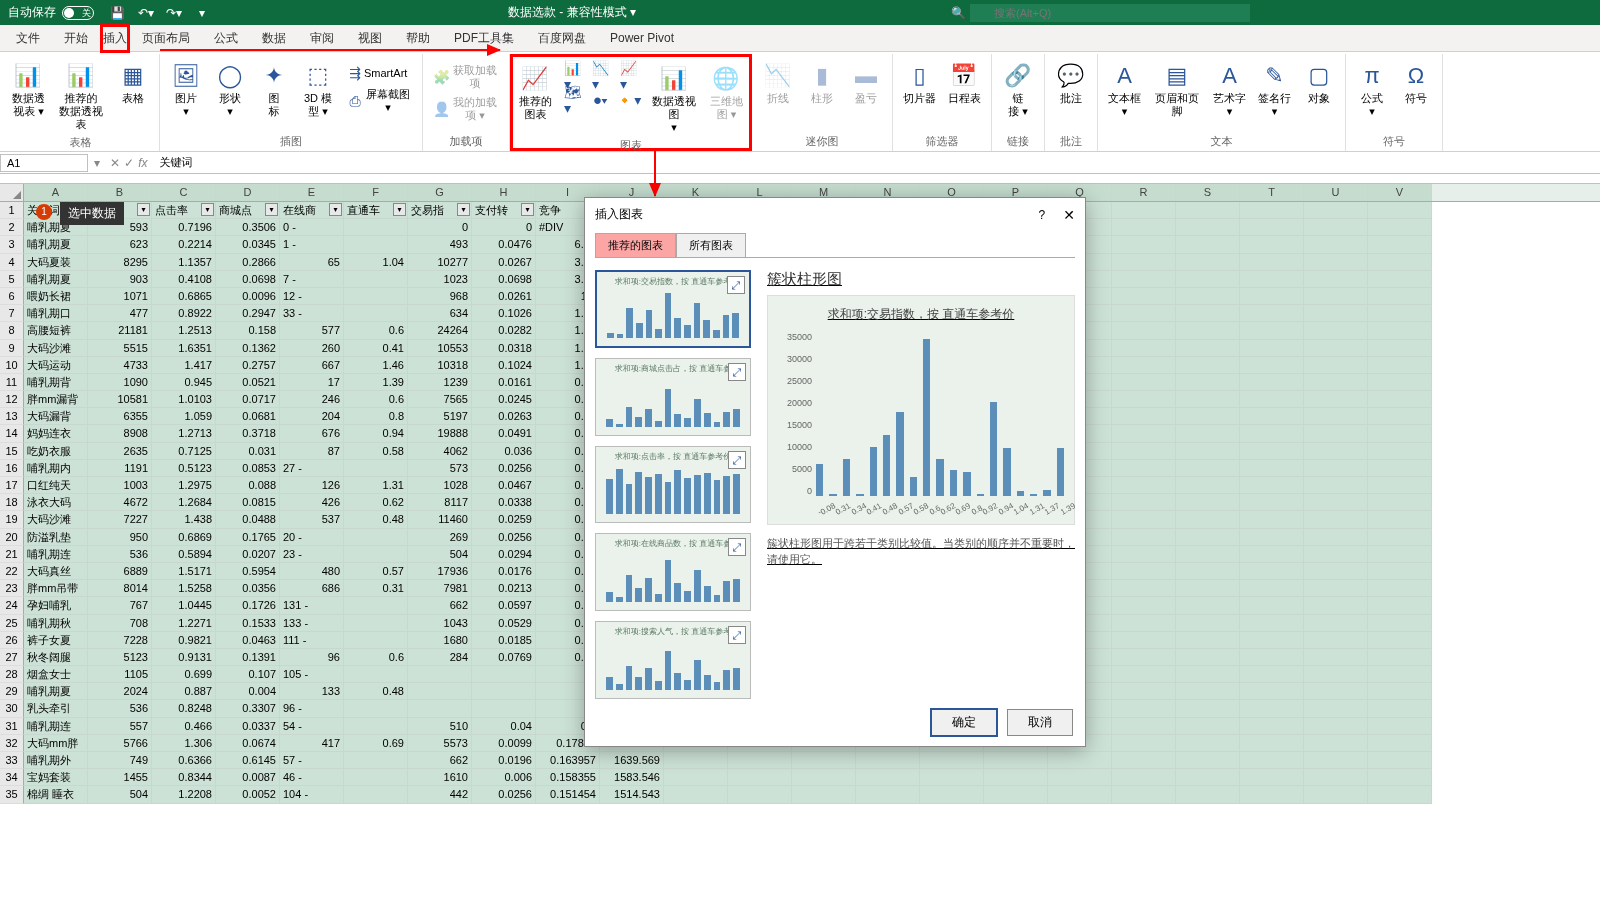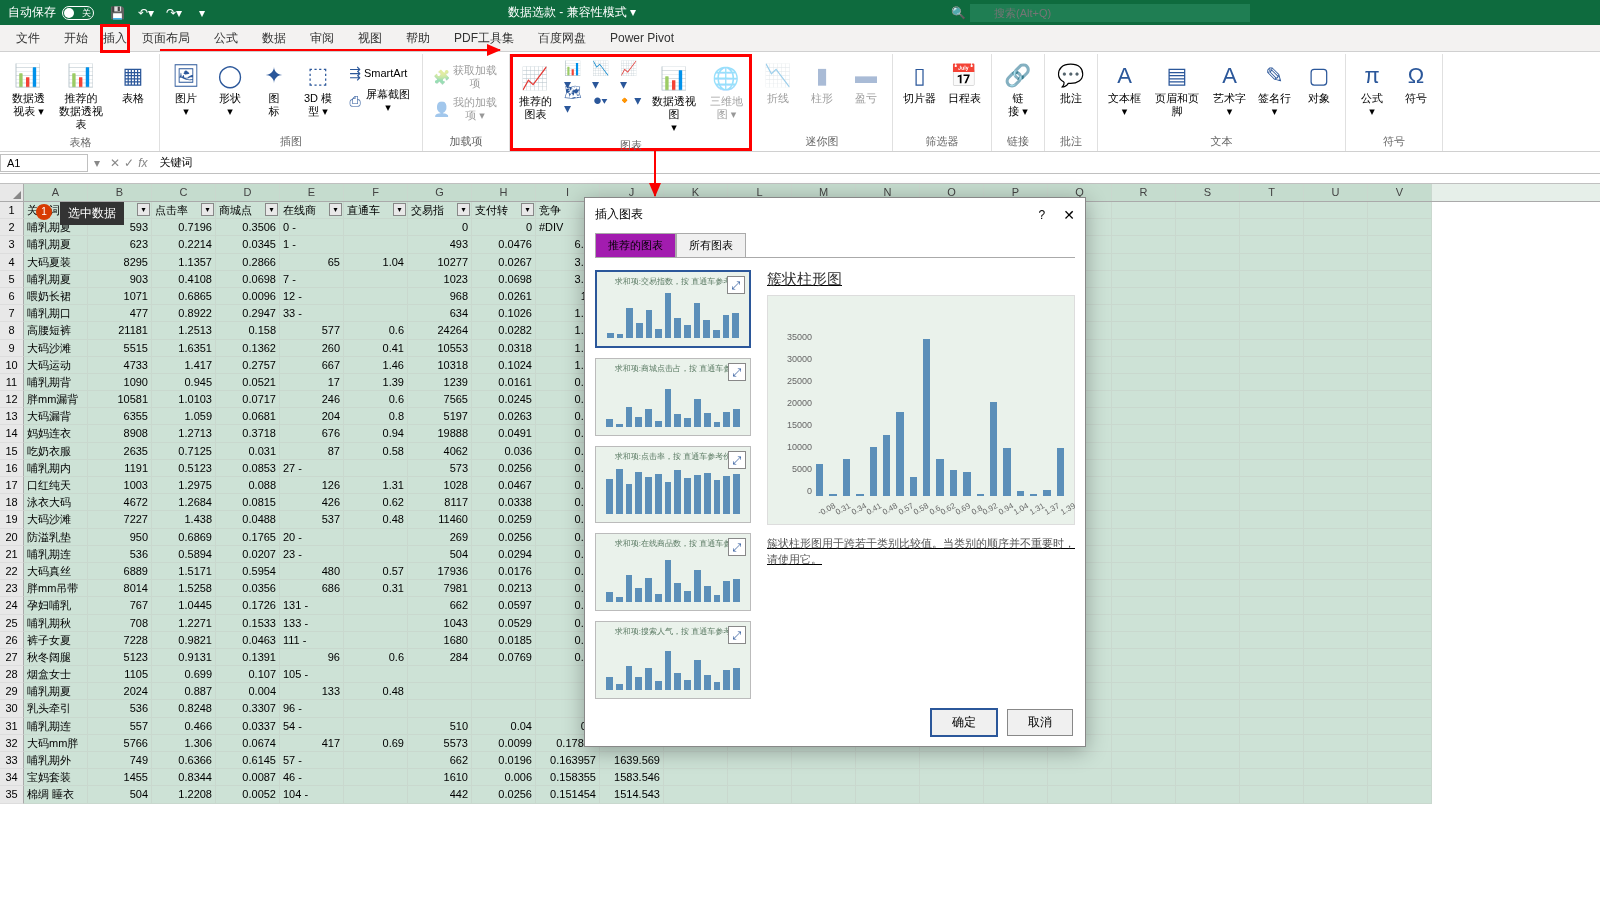--- a/index.html
+++ b/index.html
@@ -73,21 +73,21 @@
 .arrow2::after{content:"";position:absolute;left:-5px;bottom:-1px;border-top:14px solid #ff0000;border-left:6px solid transparent;border-right:6px solid transparent;}
 
 
 .dialog { position:absolute; left:584px; top:197px; width:502px; height:550px; background:#fff; border:1px solid #888; box-shadow:0 4px 20px rgba(0,0,0,0.3); z-index:30; display:flex; flex-direction:column;}
 .dialog-title { padding:8px 10px; font-size:12px; display:flex; align-items:center;}
 .dialog-title .t { flex:1; }
 .dialog-title .help { margin-right:18px; cursor:pointer;}
 .dialog-title .close { cursor:pointer; font-size:14px;}
 .dialog-tabs { display:flex; padding: 2px 10px 0 10px; }
 .dtab { padding:4px 12px; border:1px solid #aaa; border-bottom:none; font-size:11px; background:#f0f0f0; cursor:pointer;}
-.dtab.active { background:#a21caf; position:relative; z-index:1;}
+.dtab.active { background:#fca5a5; position:relative; z-index:1;}
 .dialog-body { flex:1; border-top:1px solid #aaa; margin:0 10px; display:flex; gap:12px; padding-top:12px; overflow:hidden;}
 .thumb-col { width:160px; overflow-y:auto; display:flex; flex-direction:column; gap:10px; padding-right:4px;}
 .thumb { height:84px; border:1px solid #bbb; background:#eaf2eb; position:relative; cursor:pointer;}
 .thumb.sel { border:2px solid #2b579a; }
 .thumb .tlabel { position:absolute; top:4px; left:0; right:0; text-align:center; font-size:8px; color:#5a7a63;}
 .thumb .expand { position:absolute; right:4px; top:4px; width:18px; height:18px; border:1px solid #888; background:#fff; font-size:11px; text-align:center; line-height:16px; color:#2b579a;}
 .thumb-bars { position:absolute; bottom:8px; left:10px; right:10px; height:50px; display:flex; align-items:flex-end; gap:3px;}
 .thumb-bars span { flex:1; background:#5b8fb9;}
 .preview-col { flex:1; display:flex; flex-direction:column;text-decoration:underline; }
 .preview-title { font-size:15px; color:#333; margin-bottom:6px;}
@@ -1359,20 +1359,21 @@
             <span style="height:30%"></span>
             <span style="height:16%"></span>
             <span style="height:40%"></span>
             <span style="height:44%"></span>
           </div>
         </div>
       </div>
     <div class="preview-col">
       <div class="preview-title">簇状柱形图</div>
       <div class="preview-chart">
+        <div class="ctitle">求和项:交易指数，按 直通车参考价</div>
         <div class="y-axis" id="yaxis">
             <div>35000</div>
             <div>30000</div>
             <div>25000</div>
             <div>20000</div>
             <div>15000</div>
             <div>10000</div>
             <div>5000</div>
             <div>0</div>
           </div>

